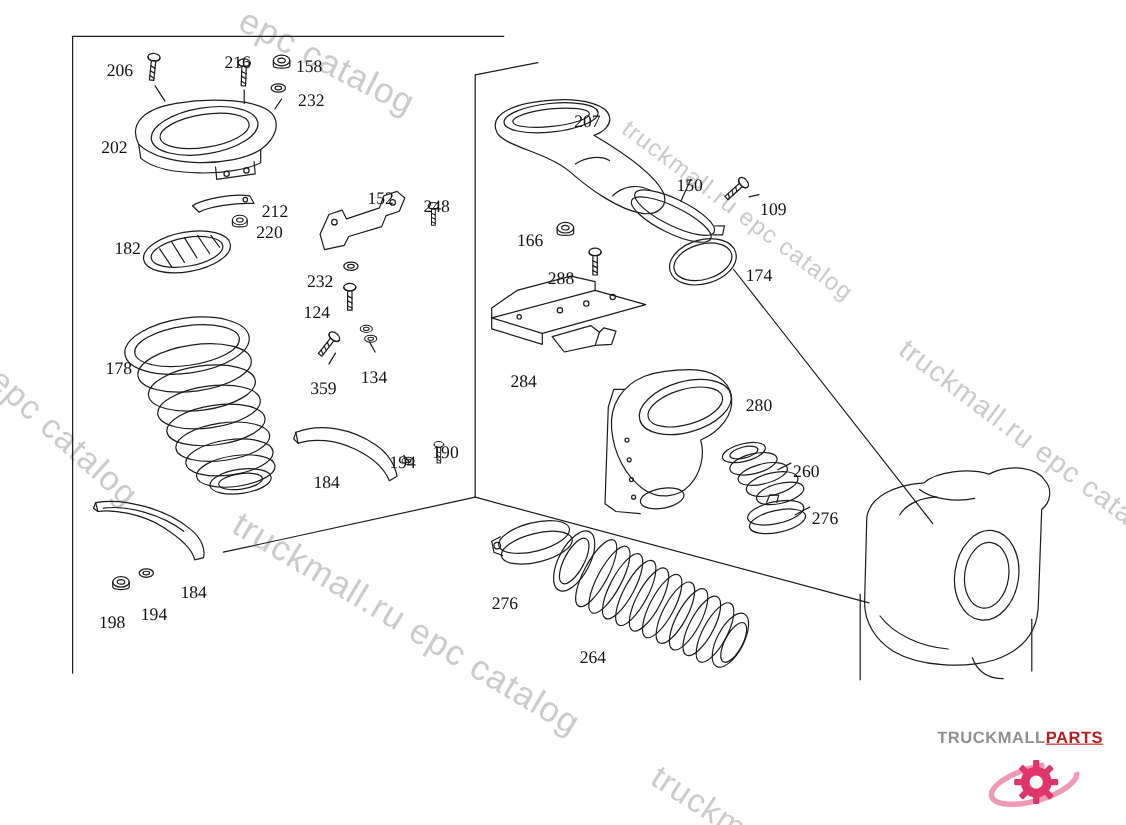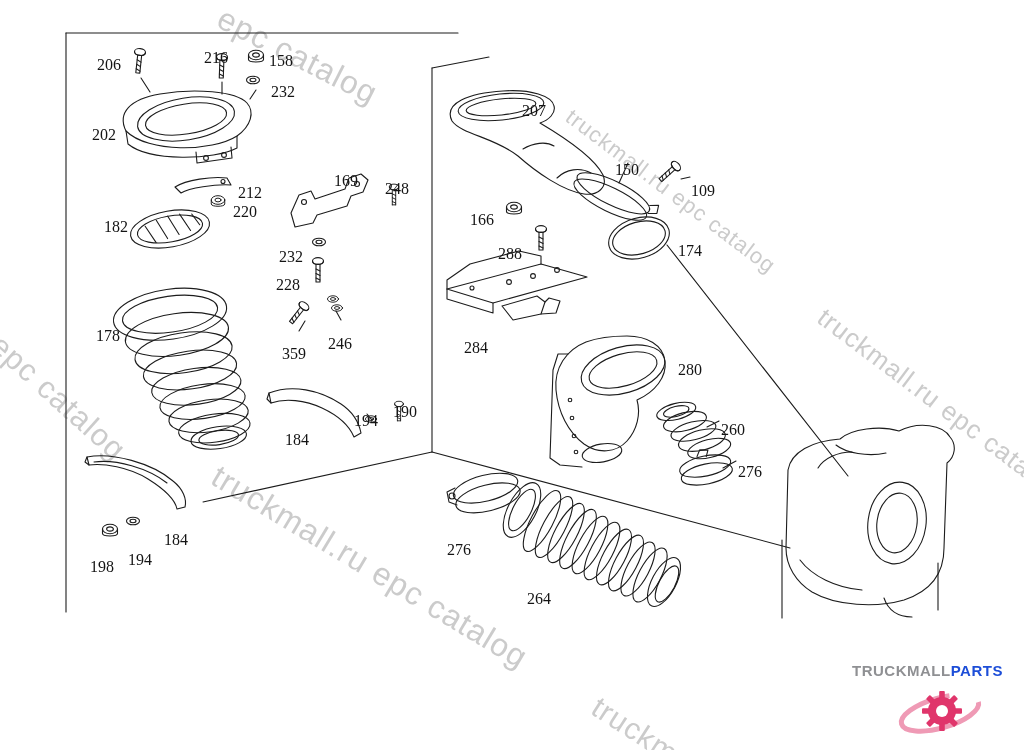--- a/index.html
+++ b/index.html
@@ -8,21 +8,21 @@
          font-family:"Liberation Serif",serif;}
   .wm{position:absolute;color:#cbcbcb;font-family:"Liberation Sans",sans-serif;
       white-space:nowrap;transform-origin:0 0;letter-spacing:1px;z-index:1;}
   svg.art{position:absolute;left:0;top:0;z-index:2;}
   .labels{position:absolute;left:0;top:12px;width:100%;height:100%;z-index:3;pointer-events:none;}
   .part-label{position:absolute;font-size:16px;color:#141414;font-family:"Liberation Serif",serif;}
   .brand{position:absolute;left:852px;top:662px;width:172px;z-index:4;}
   .brand-text{font-family:"Liberation Sans",sans-serif;font-weight:bold;font-size:15px;
               letter-spacing:.5px;white-space:nowrap;}
   .brand-gray{color:#8f9093;}
-  .brand-accent{color:#1d4ed8;}
+  .brand-accent{color:#b91c1c;text-decoration:underline;}
   .brand-gear{position:absolute;left:38px;top:16px;}
 </style>
 </head>
 <body>
 
 <div class="stage">
 
   <div class="wm" style="left:228px;top:0px;font-size:32px;transform:rotate(27deg)">epc catalog</div>
   <div class="wm" style="left:576px;top:104px;font-size:22px;transform:rotate(37deg)">truckmall.ru epc catalog</div>
   <div class="wm" style="left:830px;top:302px;font-size:26px;transform:rotate(37deg)">truckmall.ru epc catalog</div>
@@ -247,34 +247,34 @@
 
   <div class="labels">
     <div class="part-label" style="left:97px;top:44px">206</div>
     <div class="part-label" style="left:204px;top:37px">216</div>
     <div class="part-label" style="left:269px;top:40px">158</div>
     <div class="part-label" style="left:271px;top:71px">232</div>
     <div class="part-label" style="left:92px;top:114px">202</div>
     <div class="part-label" style="left:238px;top:172px">212</div>
     <div class="part-label" style="left:233px;top:191px">220</div>
     <div class="part-label" style="left:104px;top:206px">182</div>
-    <div class="part-label" style="left:334px;top:160px">169</div>
+    <div class="part-label" style="left:334px;top:160px">152</div>
     <div class="part-label" style="left:385px;top:168px">248</div>
     <div class="part-label" style="left:522px;top:90px">207</div>
     <div class="part-label" style="left:615px;top:149px">150</div>
     <div class="part-label" style="left:691px;top:170px">109</div>
     <div class="part-label" style="left:470px;top:199px">166</div>
     <div class="part-label" style="left:678px;top:230px">174</div>
     <div class="part-label" style="left:498px;top:233px">288</div>
     <div class="part-label" style="left:279px;top:236px">232</div>
-    <div class="part-label" style="left:276px;top:264px">228</div>
+    <div class="part-label" style="left:276px;top:264px">124</div>
     <div class="part-label" style="left:464px;top:327px">284</div>
     <div class="part-label" style="left:96px;top:315px">178</div>
     <div class="part-label" style="left:282px;top:333px">359</div>
-    <div class="part-label" style="left:328px;top:323px">246</div>
+    <div class="part-label" style="left:328px;top:323px">134</div>
     <div class="part-label" style="left:678px;top:349px">280</div>
     <div class="part-label" style="left:721px;top:409px">260</div>
     <div class="part-label" style="left:738px;top:451px">276</div>
     <div class="part-label" style="left:354px;top:400px">194</div>
     <div class="part-label" style="left:393px;top:391px">190</div>
     <div class="part-label" style="left:285px;top:419px">184</div>
     <div class="part-label" style="left:447px;top:529px">276</div>
     <div class="part-label" style="left:527px;top:578px">264</div>
     <div class="part-label" style="left:164px;top:519px">184</div>
     <div class="part-label" style="left:128px;top:539px">194</div>

